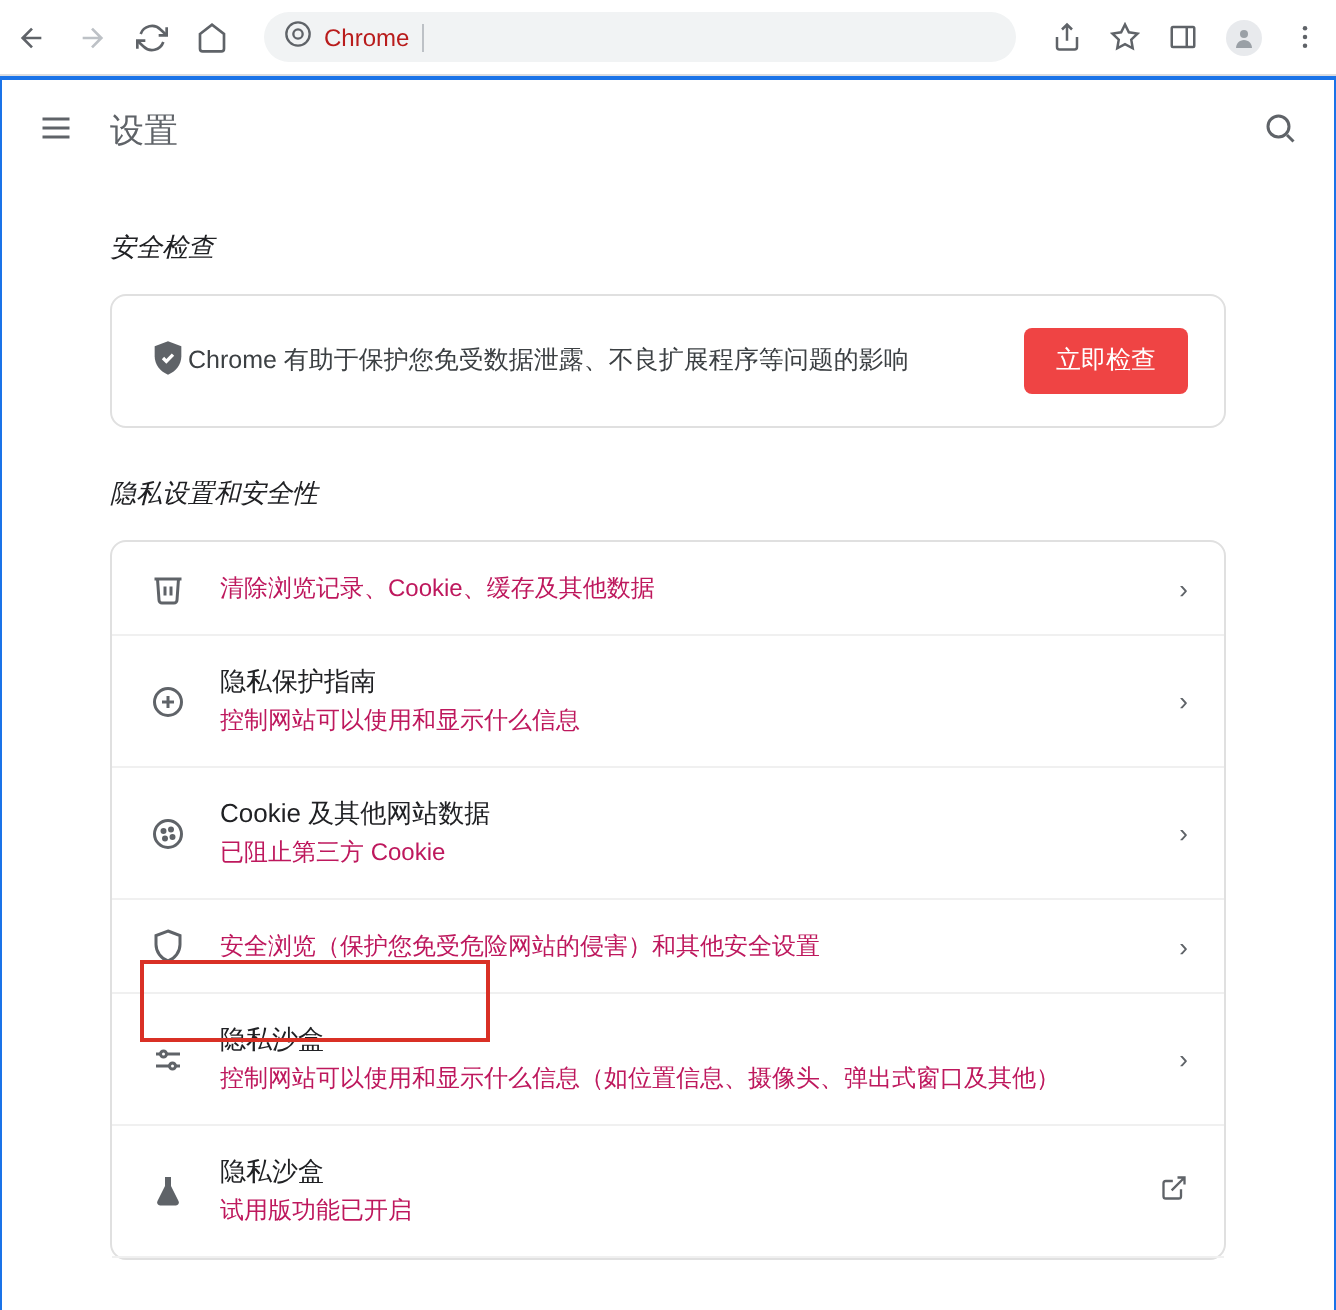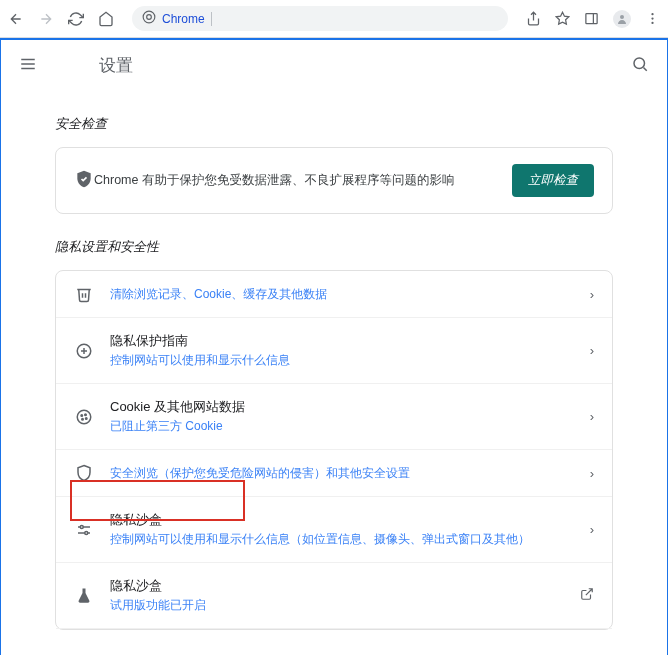--- a/index.html
+++ b/index.html
@@ -1,42 +1,42 @@
 <!DOCTYPE html>
 <html><head>
 <meta charset="utf-8">
 <style>
   * { box-sizing: border-box; margin: 0; padding: 0; }
   body { font-family: "Microsoft YaHei", Arial, sans-serif; font-size: 13px; color: #202124; background: #fff; width: 668px; }
   .browser-toolbar { display: flex; align-items: center; padding: 6px 8px; gap: 10px; border-bottom: 1px solid #dadce0; }
   .nav-icons { display: flex; gap: 14px; align-items: center; }
   .nav-icons .ico { color: #5f6368; cursor: pointer; display: flex; align-items: center; }
   .addr { flex: 1; display: flex; align-items: center; gap: 6px; background: #f1f3f4; border-radius: 14px; padding: 4px 10px; margin: 0 8px; }
-  .addr-label { color: #1d4ed8; font-size: 12px; }
+  .addr-label { color: #b91c1c; font-size: 12px; }
   .addr-url { color: #202124; font-size: 12px; }
   .divider-v { width: 1px; height: 14px; background: #bdc1c6; }
   .right-icons { display: flex; gap: 14px; align-items: center; color: #5f6368; }
   .right-icons .ico { cursor: pointer; display:flex; align-items:center; }
   .avatar { width: 18px; height: 18px; border-radius: 50%; background: #e8eaed; display: flex; align-items: center; justify-content: center; }
   .content-wrap { border: 1px solid #1a73e8; border-top: 2px solid #1a73e8; }
   .header { display: flex; align-items: center; padding: 14px 18px; gap: 18px; }
-  .header-title { font-size: 17px; color: #5f6368; margin-left: 44px; }
+  .header-title { font-size: 17px; color: #5f6368; }
   .search-icon { margin-left: auto; color: #5f6368; cursor: pointer; }
   .main { padding: 0 54px 40px 54px; }
   .section-title { font-size: 13px; color: #202124; margin: 24px 0 14px 0; font-style: italic; }
   .card { border: 1px solid #e0e0e0; border-radius: 8px; background: #fff; }
   .check-row { display: flex; align-items: center; padding: 16px 18px; }
   .check-row .txt { flex: 1; font-size: 12.5px; color: #3c4043; }
-  .btn-primary { background: #0f766e; color: #fff; border: none; border-radius: 4px; padding: 8px 16px; font-size: 12.5px; cursor: pointer; font-style: italic; }
+  .btn-primary { background: #ef4444; color: #fff; border: none; border-radius: 4px; padding: 8px 16px; font-size: 12.5px; cursor: pointer; }
   .list-row { display: flex; align-items: center; padding: 14px 18px; gap: 16px; border-bottom: 1px solid #f0f0f0; cursor: pointer; }
   .list-row:last-child { border-bottom: none; }
   .list-row .row-icon { width: 20px; display: flex; justify-content: center; color: #5f6368; }
   .list-row .row-text { flex: 1; }
   .row-title { font-size: 13px; color: #202124; margin-bottom: 2px; }
-  .row-sub { font-size: 12px; color: #3b82f6; }
+  .row-sub { font-size: 12px; color: #be185d; }
   .chev { color: #5f6368; }
   .red-frame { position: absolute; border: 2px solid #d93025; pointer-events: none; }
 </style>
 </head>
 <body>
 
 <div class="browser-toolbar">
   <div class="nav-icons">
     <span class="ico">
         <svg width="16" height="16" viewBox="0 0 24 24" fill="none" stroke="#5f6368" stroke-width="2">

